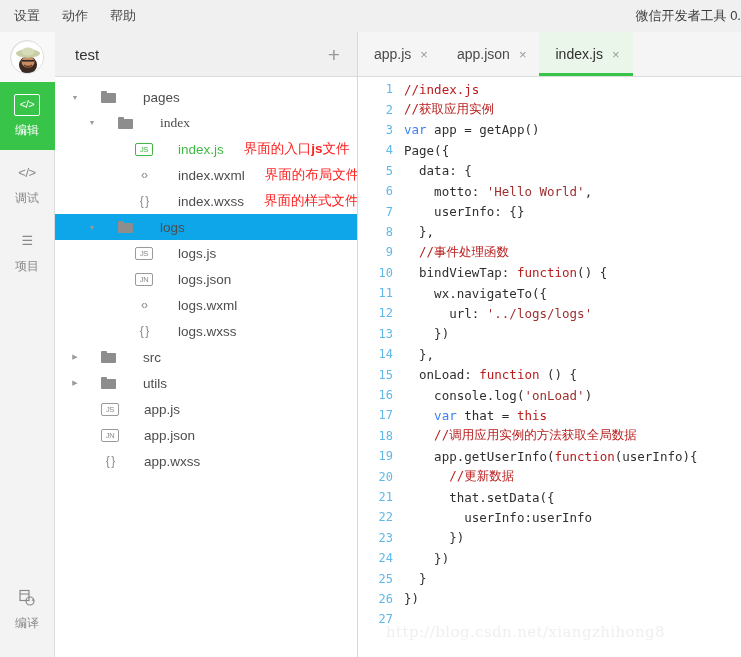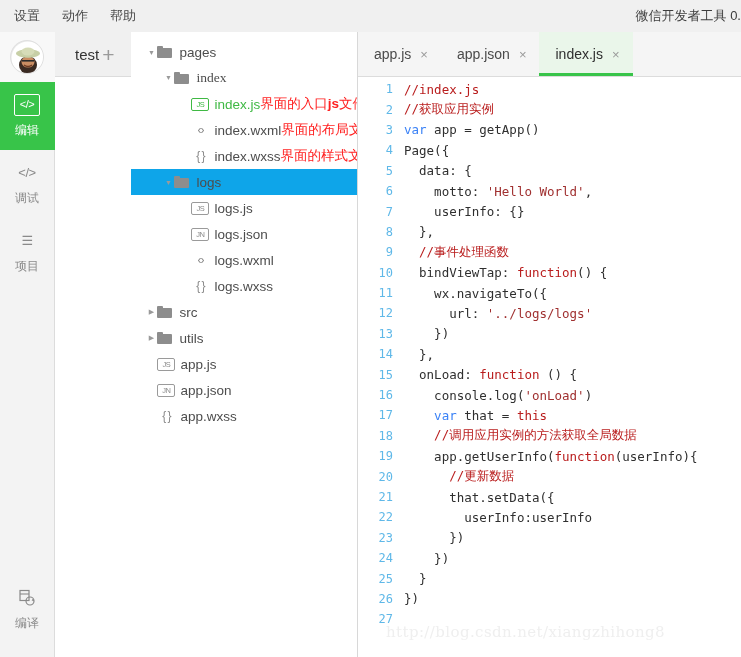--- a/index.html
+++ b/index.html
@@ -98,21 +98,21 @@
   .rail-spacer { flex: 1 1 auto; }
   .rail-btn.bottom { margin-bottom: 14px; }
 
   
   .tree-panel {
     width: 303px;
     flex: 0 0 303px;
     background: #ffffff;
     border-right: 1px solid #d8d8d8;
     display: flex;
-    flex-direction: row;
+    flex-direction: column;
     min-height: 0;
   }
   .tree-head {
     height: 45px;
     flex: 0 0 45px;
     background: #f0f0f0;
     border-bottom: 1px solid #dcdcdc;
     display: flex;
     align-items: center;
     padding: 0 14px 0 20px;
@@ -125,20 +125,21 @@
   .tree-body { flex: 1 1 auto; overflow: hidden; padding-top: 7px; }
 
   .trow {
     height: 26px;
     display: flex;
     align-items: center;
     font-size: 13.5px;
     color: #4d4d4d;
     white-space: nowrap;
     cursor: pointer;
+    gap: 20px;
   }
   .trow.hl { background: #0ea5e9; }
   .caret {
     width: 12px; flex: 0 0 12px;
     font-size: 7px; color: #9a9a9a;
     display: flex; align-items: center; justify-content: center;
   }
   .caret.open::before { content: "\25BC"; }
   .caret.closed::before { content: "\25B6"; }
   .caret.none::before { content: ""; }

